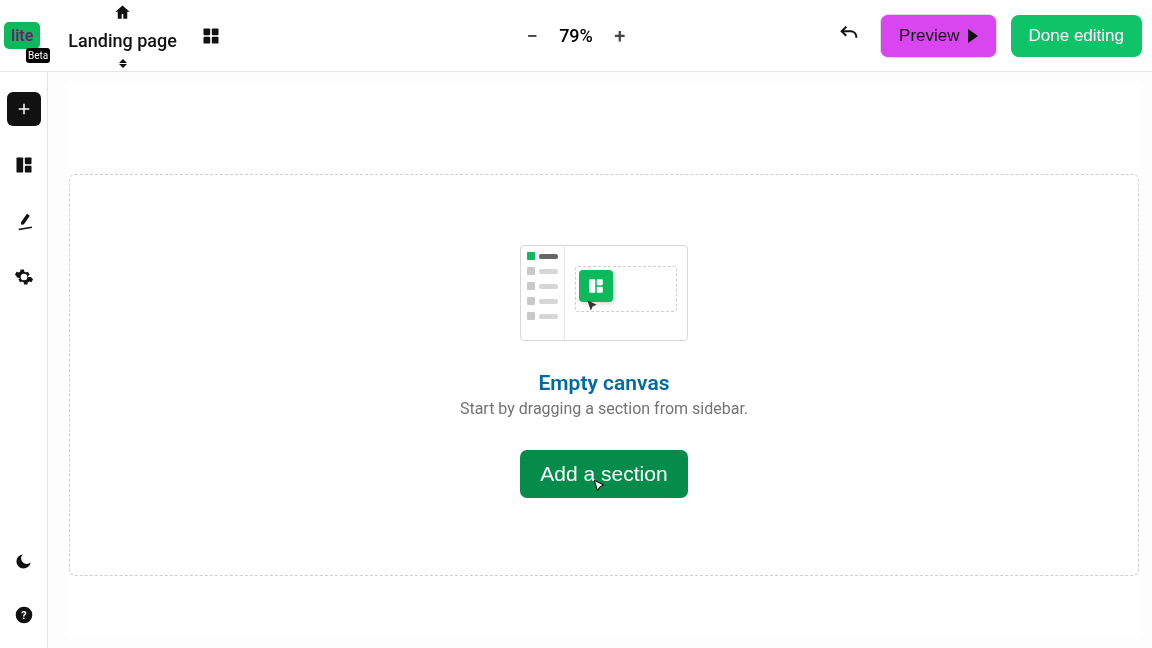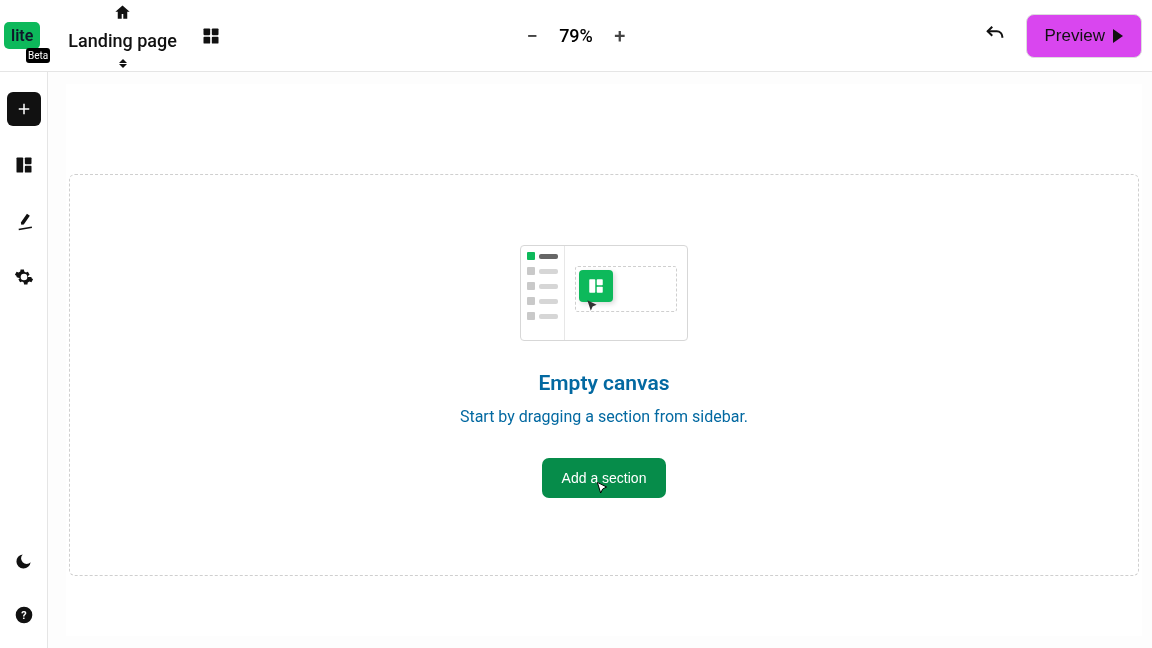--- a/index.html
+++ b/index.html
@@ -18,21 +18,21 @@
     width: 100%;
     display: flex;
     align-items: center;
     padding: 0 10px 0 4px;
     border-bottom: 1px solid #e5e5e5;
     position: relative;
   }
   .logo-wrap { position: relative; margin-right: 22px; }
   .logo {
     background: #0db95b;
-    color: #0f172a;
+    color: #701a75;
     font-weight: 600;
     font-size: 16px;
     padding: 4px 7px;
     border-radius: 5px;
     display: inline-block;
   }
   .logo-badge {
     position: absolute;
     background: #000;
     color: #fff;
@@ -221,30 +221,30 @@
     left:20px;
     top:52px;
   }
   .empty-title {
     margin-top: 30px;
     font-size: 21px;
     font-weight: 600;
     color:#0369a1;
   }
   .empty-sub {
-    margin-top: 12px;
+    margin-top: 4px;
     font-size: 16px;
-    color: #0369a1;
+    color: #737373;
   }
   .add-btn {
     margin-top: 32px;
     background:#068c4a;
     color:#fff;
     border:none;
-    font-size:14px;
+    font-size:21px;
     padding: 12px 20px;
     border-radius:7px;
     cursor:pointer;
     position:relative;
   }
   .add-cursor{
     position:absolute;
     bottom:-2px;
     left:42%;
   }
@@ -289,20 +289,23 @@
   <div class="right-actions">
     <div class="undo-icon">
       <svg width="22" height="22" viewBox="0 0 24 24" fill="none" stroke="#111" stroke-width="2.2">
           <path d="M9 14L4 9l5-5"></path>
           <path d="M4 9h10a6 6 0 016 6v1"></path>
         </svg>
     </div>
     <button class="btn btn-outline">
       <span>Preview</span>
       <span class="play-icon"></span>
+    </button>
+    <button class="btn btn-primary">
+      <span>Done editing</span>
     </button>
   </div>
 </div>
 
 <div class="sidebar">
   <div class="sidebar-item filled">
     <svg width="18" height="18" viewBox="0 0 24 24" fill="#fff">
         <path d="M11 5h2v6h6v2h-6v6h-2v-6H5v-2h6z"></path>
       </svg>
   </div>

